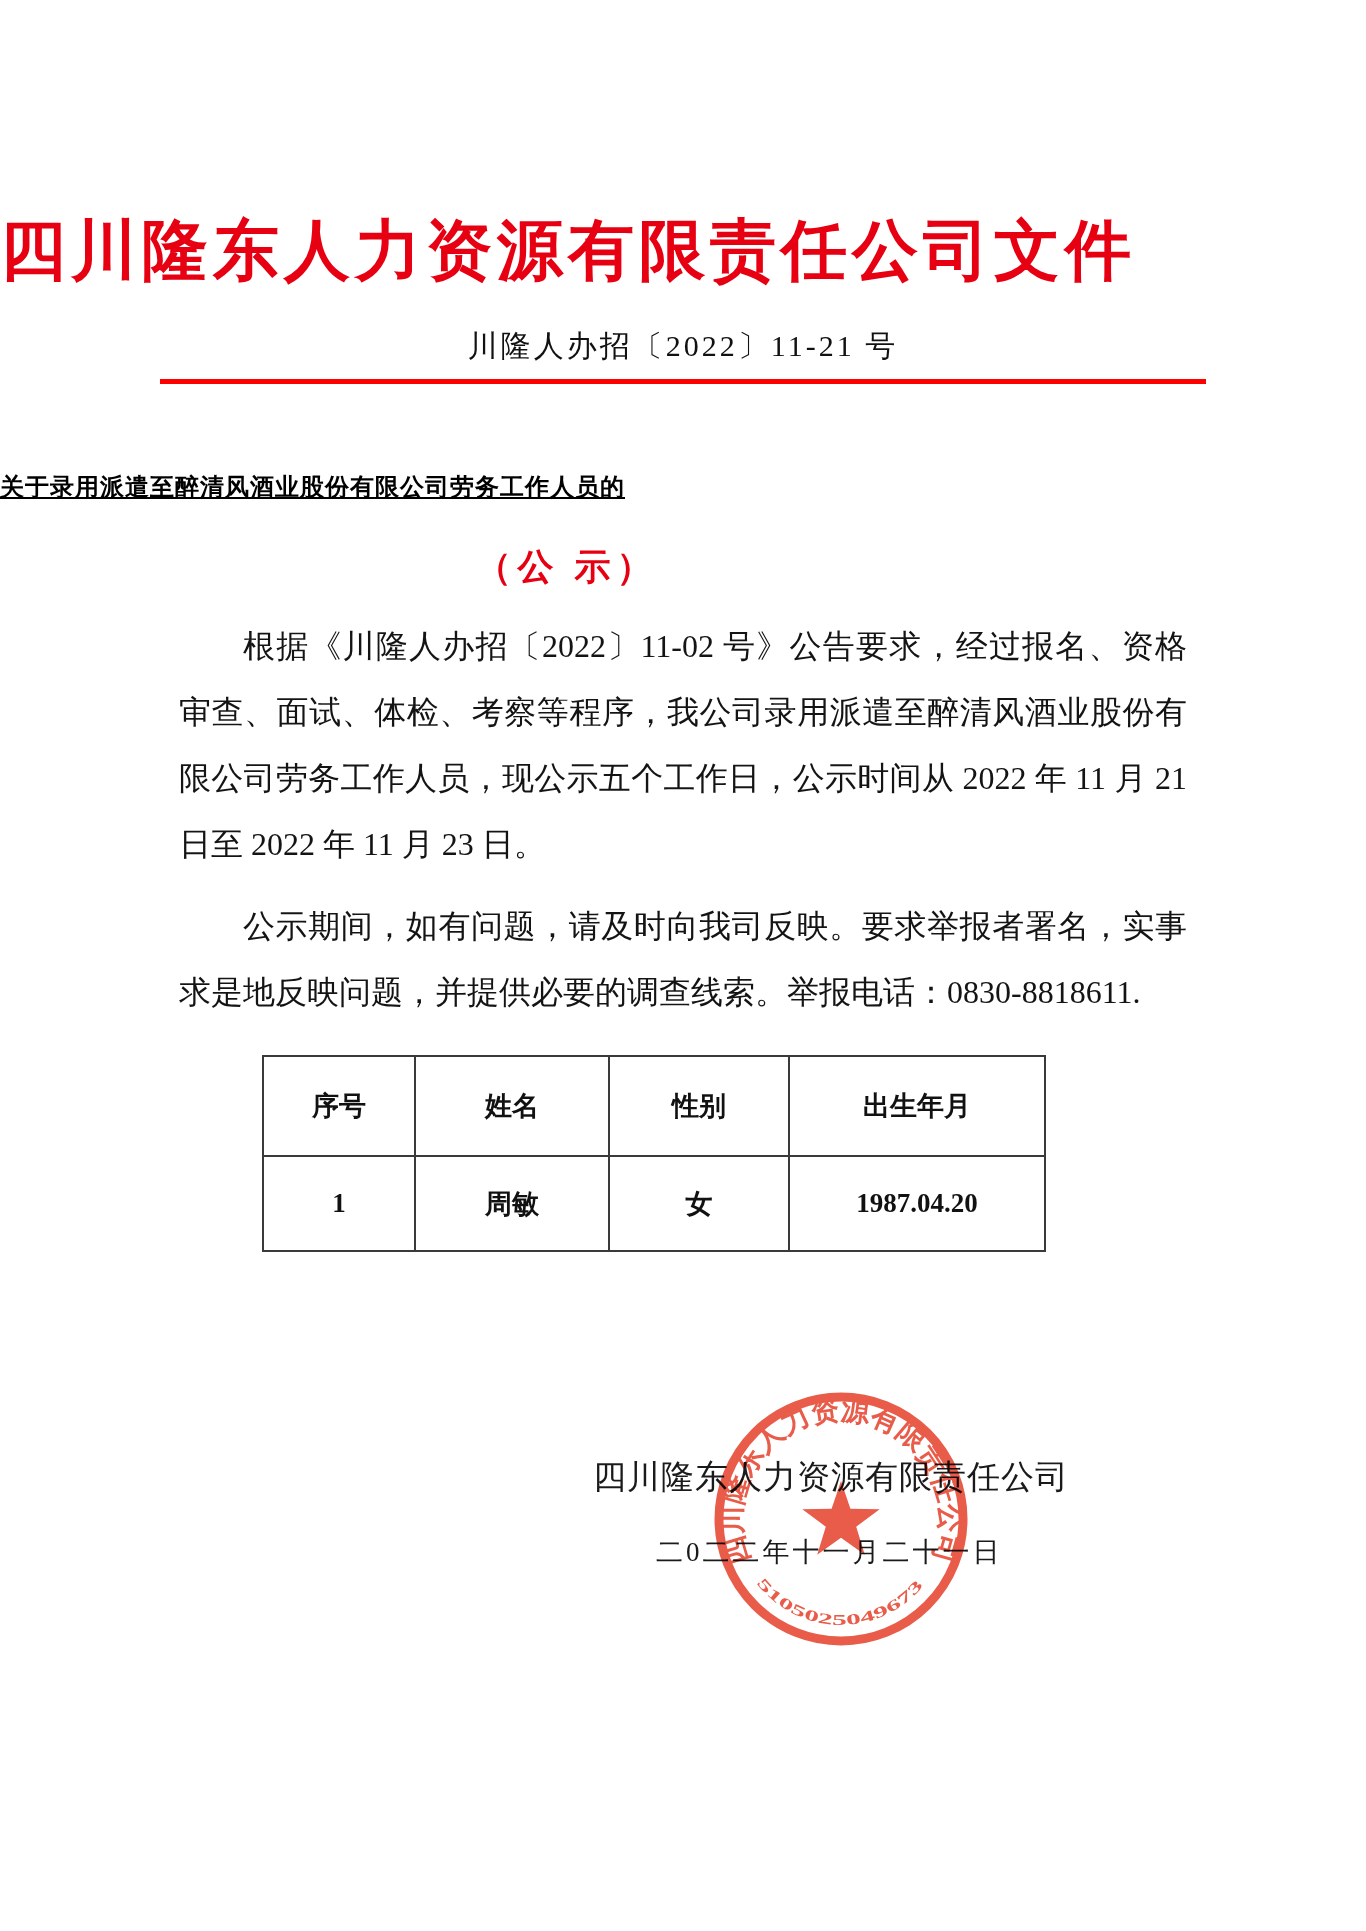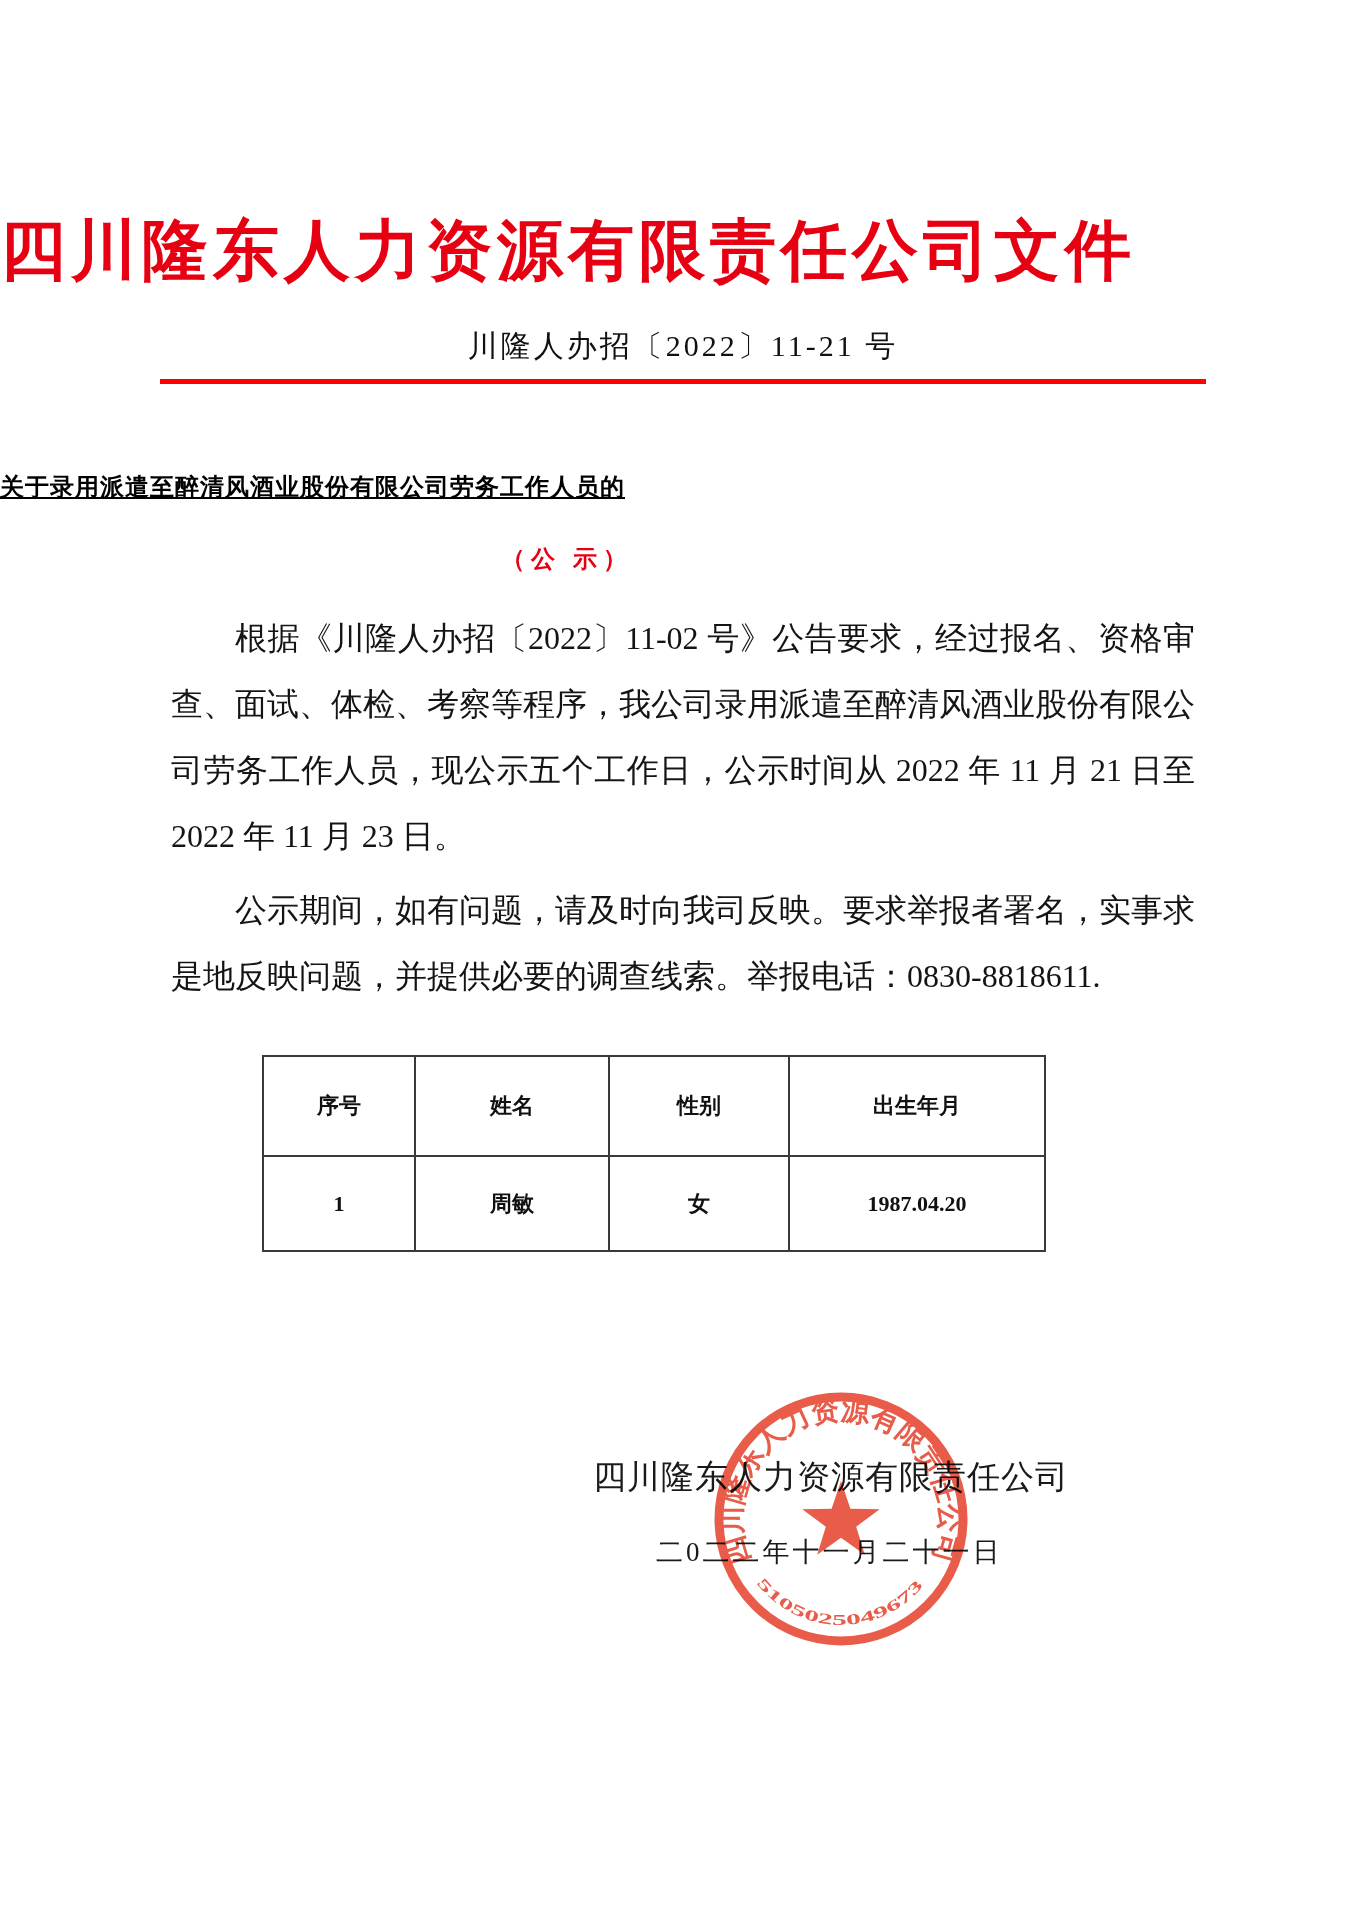--- a/index.html
+++ b/index.html
@@ -27,32 +27,32 @@
   }
   .subject-1 {
     position:absolute; top:471px; left:0; width:1366px;
     font-size:24px; font-weight:bold; color:#000;
     font-family:"Liberation Sans","DejaVu Sans",sans-serif;
     letter-spacing:1px;
     text-decoration:underline;
   }
   .subject-2 {
     position:absolute; top:543px; left:0; width:1134px;
-    text-align:center; font-size:24px; font-weight:bold; color:#e60012;
+    text-align:center; font-size:36px; font-weight:bold; color:#e60012;
     letter-spacing:6px;
   }
   .body-text {
     position:absolute; top:597px; left:163px; width:1040px;
     font-size:32px; line-height:66px; text-align:justify; color:#141414;
   }
-  .body-text p { margin:8px; text-indent:2em; }
+  .body-text p { margin:16px; text-indent:2em; }
   .roster-table {
     position:absolute; top:1055px; left:262px;
     border-collapse:collapse;
-    font-size:22px; font-weight:bold; color:#111;
+    font-size:27px; font-weight:bold; color:#111;
     text-align:center;
   }
   .roster-table th, .roster-table td {
     border:2px solid #3a3a3a; padding:0;
     font-weight:bold; vertical-align:middle;
   }
   .roster-table th { height:98px; }
   .roster-table td { height:93px; }
   .col-xh { width:150px; }
   .col-xm { width:192px; }

